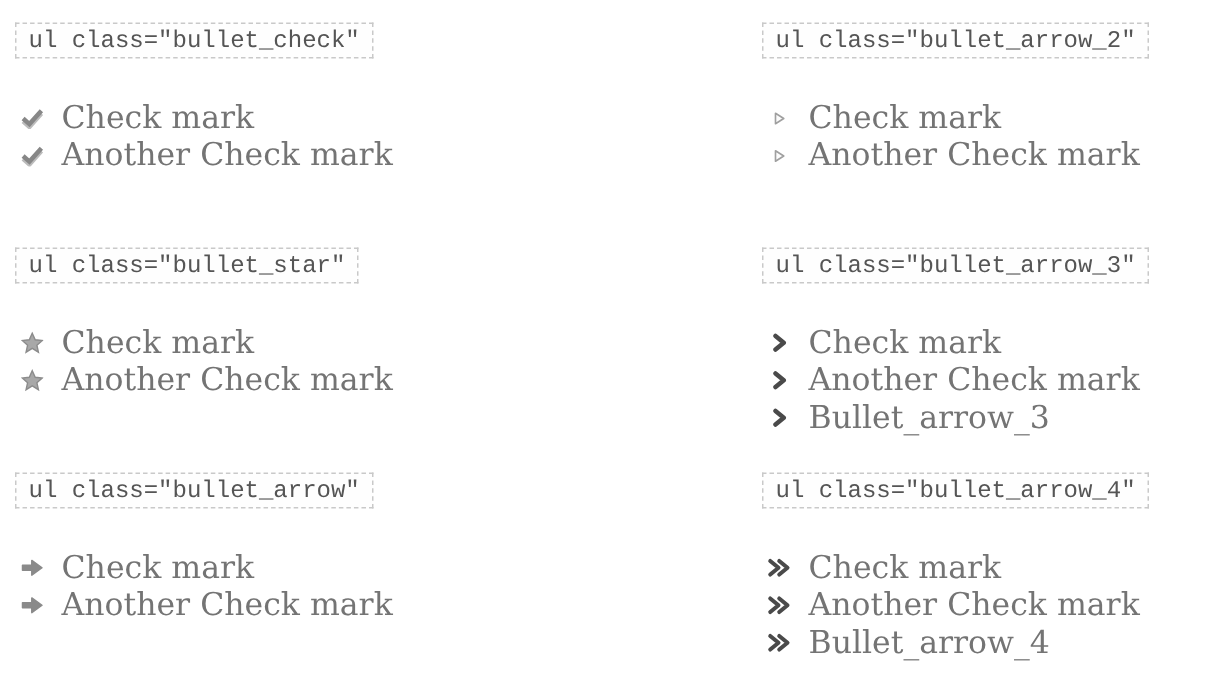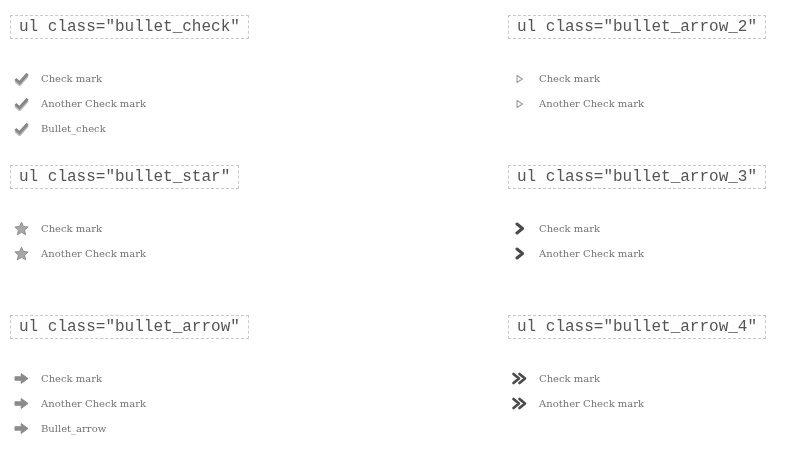--- a/index.html
+++ b/index.html
@@ -23,21 +23,21 @@
     color: #555555;
     white-space: pre;
   }
   ul.demo-list { list-style: none; margin: 27px 0 0 0; padding: 0 0 0 3px; }
   ul.demo-list li { height: 25px; display: flex; align-items: center; }
   .bullet {
     width: 16px; flex: 0 0 16px;
     display: flex; align-items: center; justify-content: center;
     margin-right: 12px;
   }
-  .item-text { font-size: 10px; line-height: 25px; color: #747474; }
+  .item-text { font-size: 21px; line-height: 25px; color: #747474; }
 </style>
 </head>
 <body>
 
 <div class="page">
 
   <div class="col-left">
 
     <section class="demo-section">
       <div class="code-label"><span>ul class="bullet_check"</span></div>
@@ -52,29 +52,20 @@
           <span class="item-text">Check mark</span>
         </li>
         <li>
           <span class="bullet">
               <svg width="15" height="14" viewBox="0 0 16 14">
                 <path d="M1.5 7 L6 11 L14.5 1.5" fill="none" stroke="#bcbcbc" stroke-width="3.2" transform="translate(0,2)"></path>
                 <path d="M1.5 7 L6 11 L14.5 1.5" fill="none" stroke="#878787" stroke-width="3.2"></path>
               </svg>
             </span>
           <span class="item-text">Another Check mark</span>
-        </li>
-        <li>
-          <span class="bullet">
-              <svg width="15" height="14" viewBox="0 0 16 14">
-                <path d="M1.5 7 L6 11 L14.5 1.5" fill="none" stroke="#bcbcbc" stroke-width="3.2" transform="translate(0,2)"></path>
-                <path d="M1.5 7 L6 11 L14.5 1.5" fill="none" stroke="#878787" stroke-width="3.2"></path>
-              </svg>
-            </span>
-          <span class="item-text">Bullet_check</span>
         </li>
       </ul>
     </section>
 
     <section class="demo-section">
       <div class="code-label"><span>ul class="bullet_star"</span></div>
       <ul class="demo-list">
         <li>
           <span class="bullet">
               <svg width="15" height="15" viewBox="0 0 16 16">
@@ -105,28 +96,20 @@
             </span>
           <span class="item-text">Check mark</span>
         </li>
         <li>
           <span class="bullet">
               <svg width="15" height="13" viewBox="0 0 15 13">
                 <path d="M1 4.8 L7.2 4.8 L7.2 1.6 L14 6.5 L7.2 11.4 L7.2 8.2 L1 8.2 Z" fill="#8a8a8a" stroke="#8a8a8a" stroke-width="1" stroke-linejoin="round"></path>
               </svg>
             </span>
           <span class="item-text">Another Check mark</span>
-        </li>
-        <li>
-          <span class="bullet">
-              <svg width="15" height="13" viewBox="0 0 15 13">
-                <path d="M1 4.8 L7.2 4.8 L7.2 1.6 L14 6.5 L7.2 11.4 L7.2 8.2 L1 8.2 Z" fill="#8a8a8a" stroke="#8a8a8a" stroke-width="1" stroke-linejoin="round"></path>
-              </svg>
-            </span>
-          <span class="item-text">Bullet_arrow</span>
         </li>
       </ul>
     </section>
 
   </div>
 
   <div class="col-right">
 
     <section class="demo-section">
       <div class="code-label"><span>ul class="bullet_arrow_2"</span></div>
@@ -162,20 +145,28 @@
           <span class="item-text">Check mark</span>
         </li>
         <li>
           <span class="bullet">
               <svg width="11" height="13" viewBox="0 0 11 13">
                 <path d="M3 2 L8.5 6.5 L3 11" fill="none" stroke="#4a4a4a" stroke-width="3" stroke-linecap="round" stroke-linejoin="round"></path>
               </svg>
             </span>
           <span class="item-text">Another Check mark</span>
         </li>
+        <li>
+          <span class="bullet">
+              <svg width="11" height="13" viewBox="0 0 11 13">
+                <path d="M3 2 L8.5 6.5 L3 11" fill="none" stroke="#4a4a4a" stroke-width="3" stroke-linecap="round" stroke-linejoin="round"></path>
+              </svg>
+            </span>
+          <span class="item-text">Bullet_arrow_3</span>
+        </li>
       </ul>
     </section>
 
     <section class="demo-section">
       <div class="code-label"><span>ul class="bullet_arrow_4"</span></div>
       <ul class="demo-list">
         <li>
           <span class="bullet">
               <svg width="16" height="13" viewBox="0 0 16 13">
                 <path d="M2.5 2 L8 6.5 L2.5 11 M8.5 2 L14 6.5 L8.5 11" fill="none" stroke="#4a4a4a" stroke-width="2.7" stroke-linecap="round" stroke-linejoin="round"></path>
@@ -184,17 +175,25 @@
           <span class="item-text">Check mark</span>
         </li>
         <li>
           <span class="bullet">
               <svg width="16" height="13" viewBox="0 0 16 13">
                 <path d="M2.5 2 L8 6.5 L2.5 11 M8.5 2 L14 6.5 L8.5 11" fill="none" stroke="#4a4a4a" stroke-width="2.7" stroke-linecap="round" stroke-linejoin="round"></path>
               </svg>
             </span>
           <span class="item-text">Another Check mark</span>
         </li>
+        <li>
+          <span class="bullet">
+              <svg width="16" height="13" viewBox="0 0 16 13">
+                <path d="M2.5 2 L8 6.5 L2.5 11 M8.5 2 L14 6.5 L8.5 11" fill="none" stroke="#4a4a4a" stroke-width="2.7" stroke-linecap="round" stroke-linejoin="round"></path>
+              </svg>
+            </span>
+          <span class="item-text">Bullet_arrow_4</span>
+        </li>
       </ul>
     </section>
 
   </div>
 </div>
 
 </body></html>

